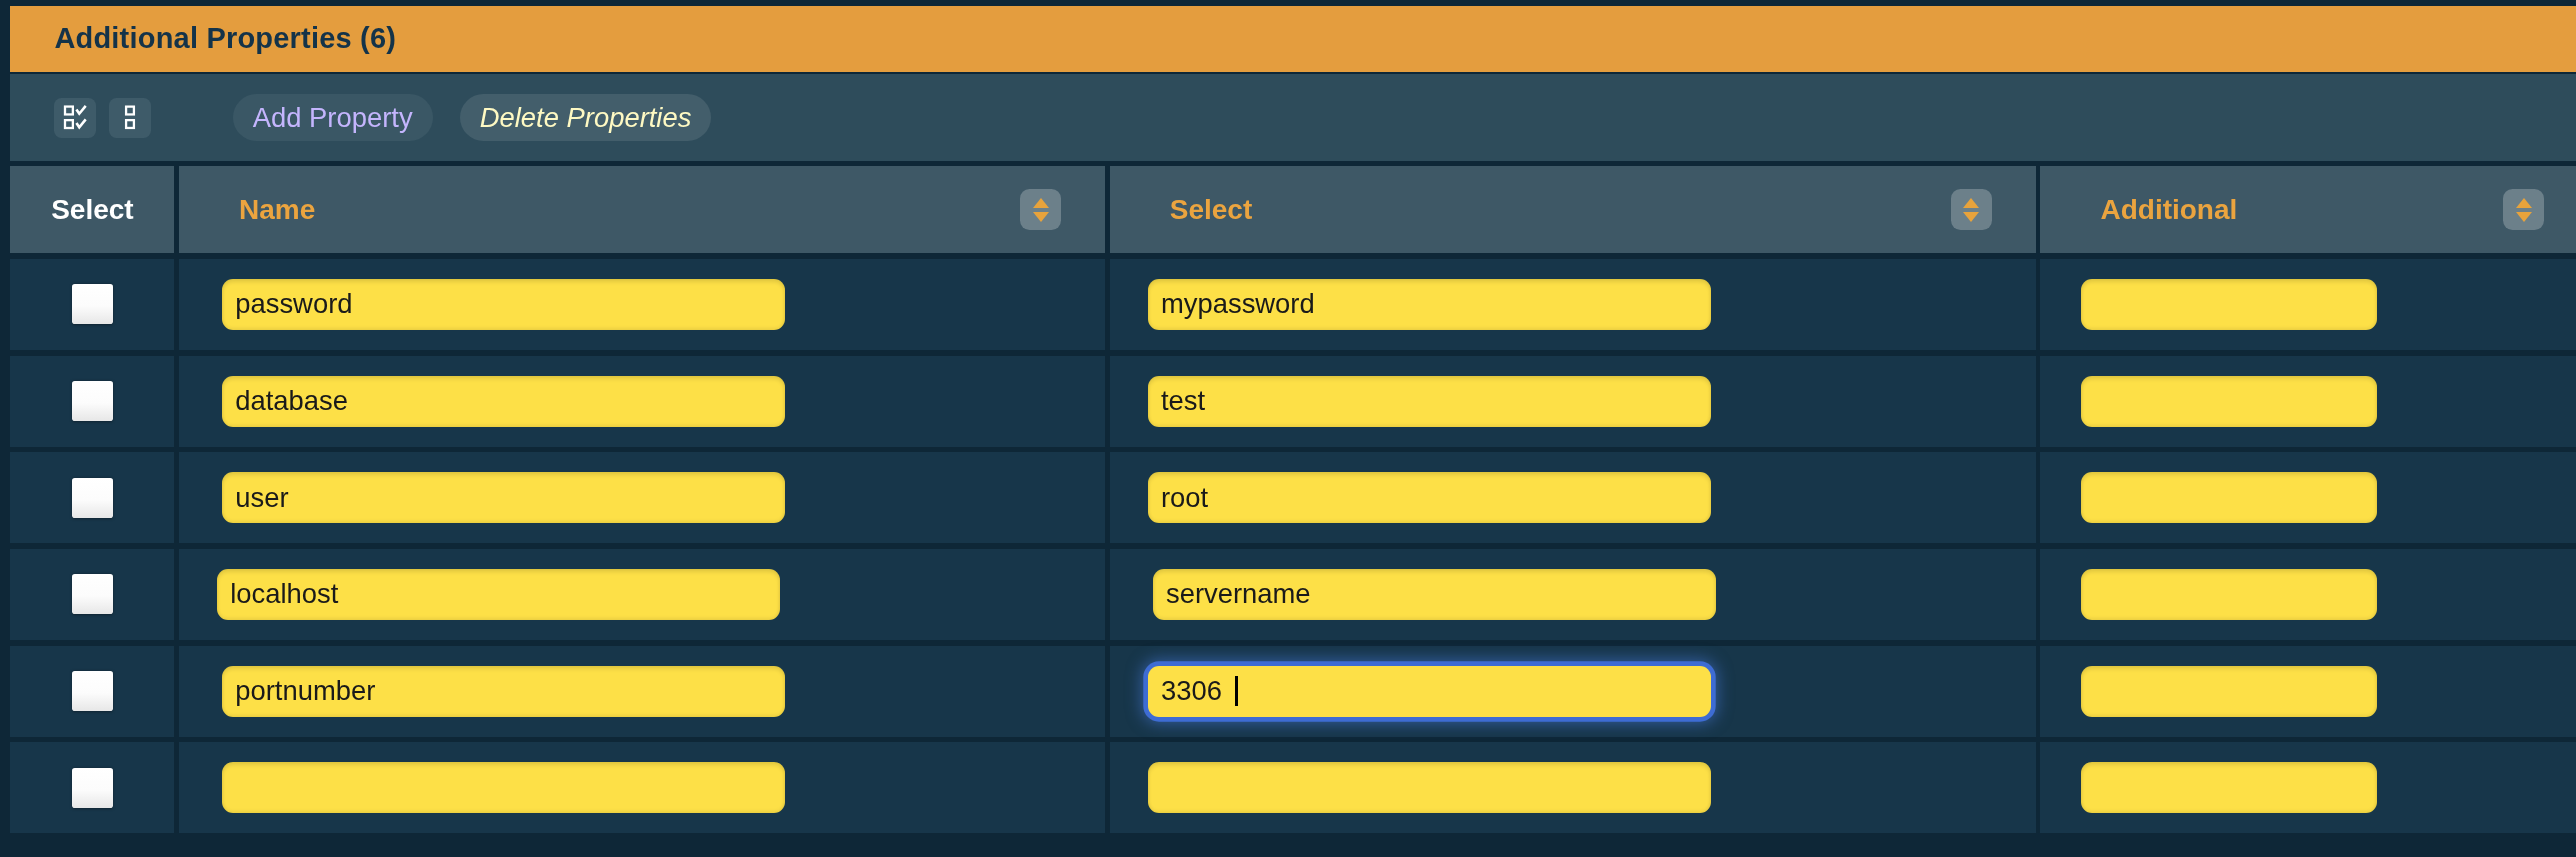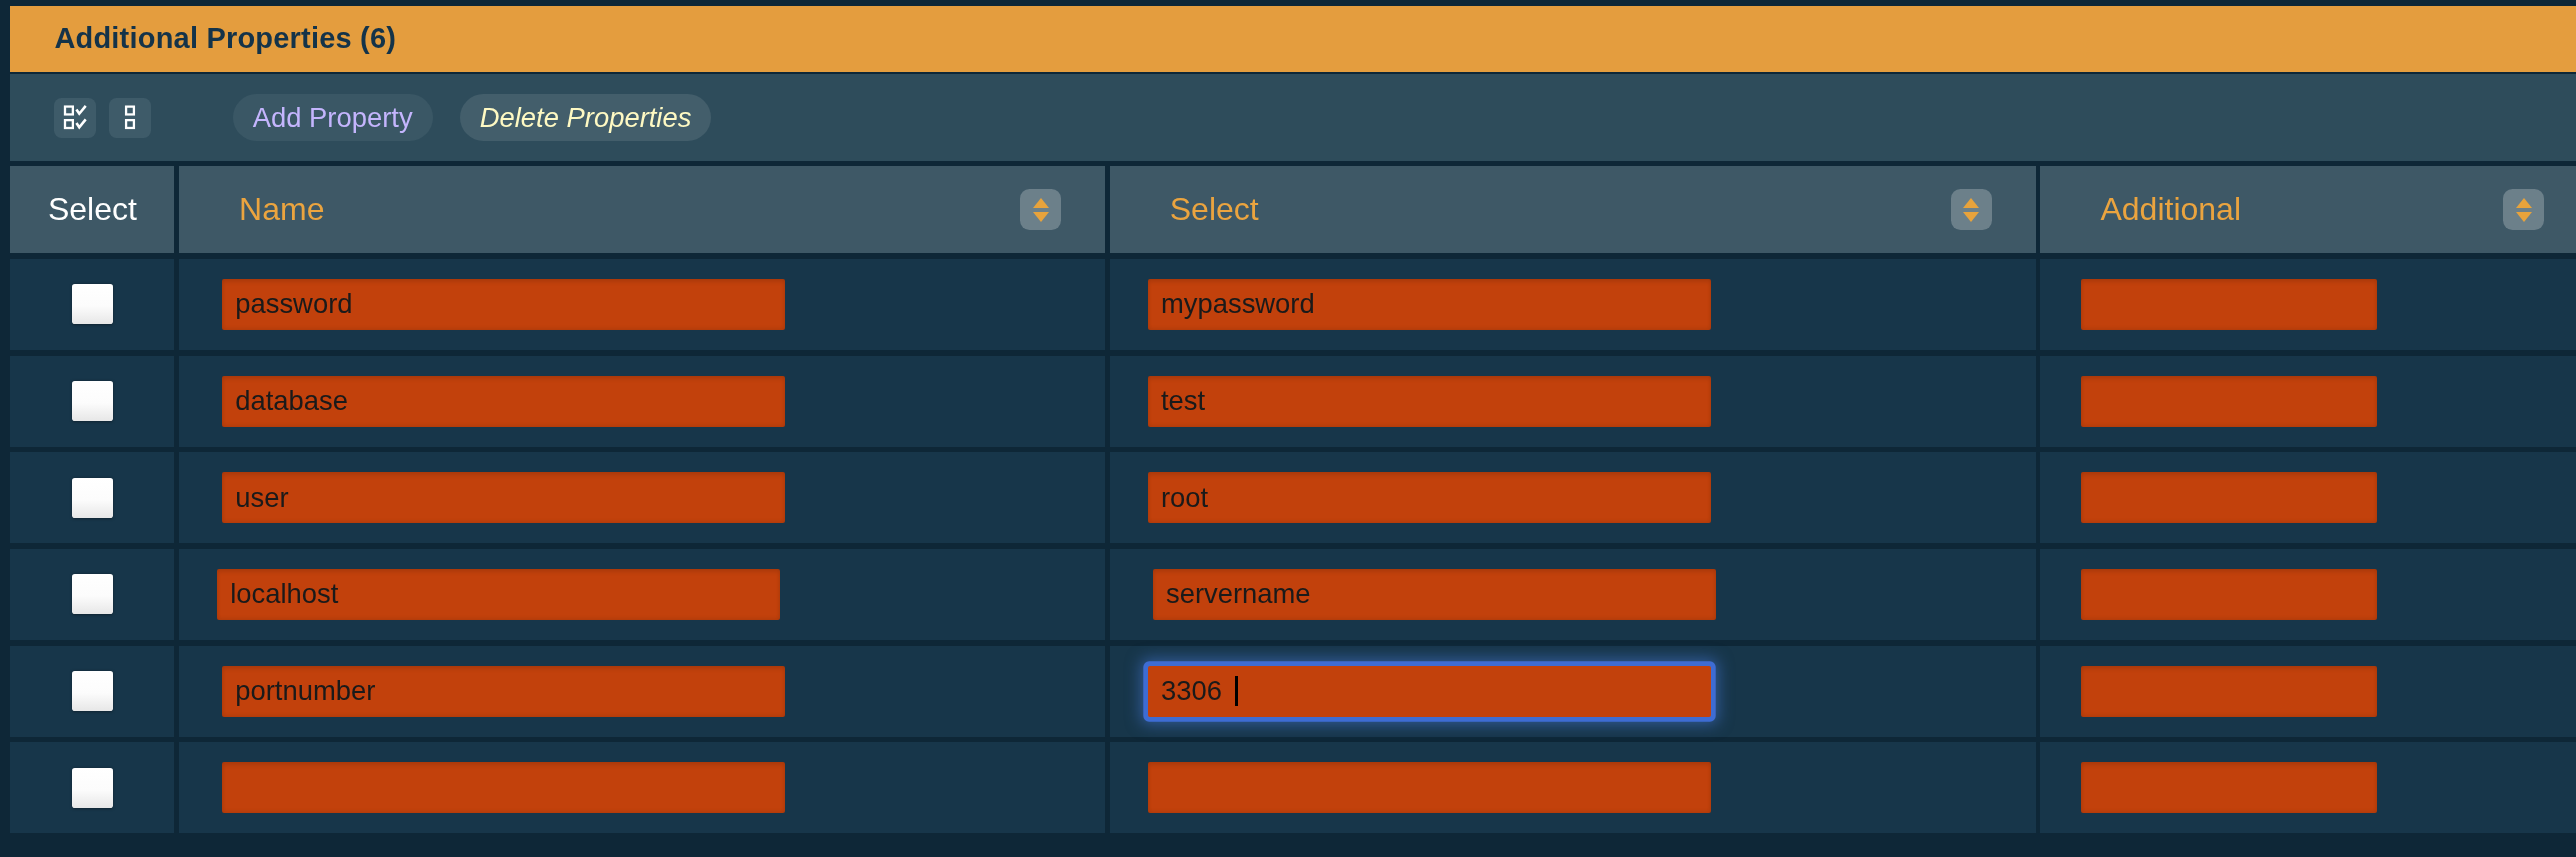--- a/index.html
+++ b/index.html
@@ -46,21 +46,21 @@
     display:grid;
     grid-template-columns:164px 926px 926px 548px;
     grid-template-rows:87px repeat(6, 91px);
     column-gap:4.7px; row-gap:5.7px;
     width:2578px;
   }
   .th {
     background:#3e5866; position:relative;
     display:flex; align-items:center;
   }
-  .th .col-label { font-size:32px; font-weight:normal; color:#eba43f; padding-left:60px; }
+  .th .col-label { font-size:28px; font-weight:bold; color:#eba43f; padding-left:60px; }
   .th.select-th { justify-content:center; }
   .th.select-th .col-label { color:#ffffff; padding-left:0; }
   .sort-btn {
     position:absolute; right:44px; top:23px;
     width:41px; height:41px; border:none; border-radius:9.5px;
     background:rgba(255,255,255,0.24);
     display:flex; flex-direction:column; align-items:center; justify-content:center;
     cursor:pointer;
   }
   .tri-up { width:0; height:0; border-left:8.5px solid transparent; border-right:8.5px solid transparent;
@@ -74,22 +74,22 @@
   .row-checkbox {
     appearance:none; -webkit-appearance:none;
     width:41px; height:40px; border:none; border-radius:2.8px;
     background:linear-gradient(180deg,#ffffff 0%,#fcfcfc 55%,#e7e7e7 100%);
     box-shadow:0 0.9px 2.8px rgba(0,0,0,0.35);
     cursor:pointer;
   }
 
   .input-wrap { position:relative; }
   .cell-input {
-    height:51px; border:none; border-radius:2px;
-    background:#c2410c; color:#1a1a1a;
+    height:51px; border:none; border-radius:11px;
+    background:#fde047; color:#1a1a1a;
     font-family:"Liberation Sans", sans-serif; font-size:27.4px;
     padding:0 13.2px;
     box-shadow:inset 0 2.8px 4.7px rgba(0,0,0,0.12), inset 0 -1.9px 3.8px rgba(0,0,0,0.07);
     outline:none;
   }
   .name-wrap .cell-input  { width:563px; margin-left:43px; }
   .value-wrap .cell-input { width:563px; margin-left:38px; }
   .desc-wrap .cell-input  { width:296px; margin-left:41px; }
 
   .cell-input.focused {

